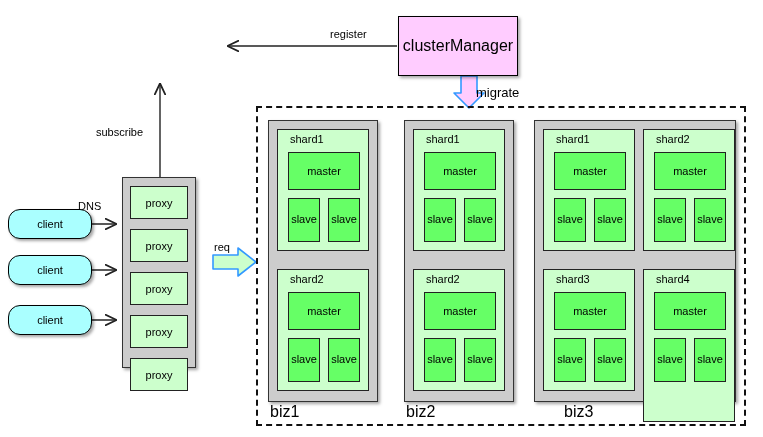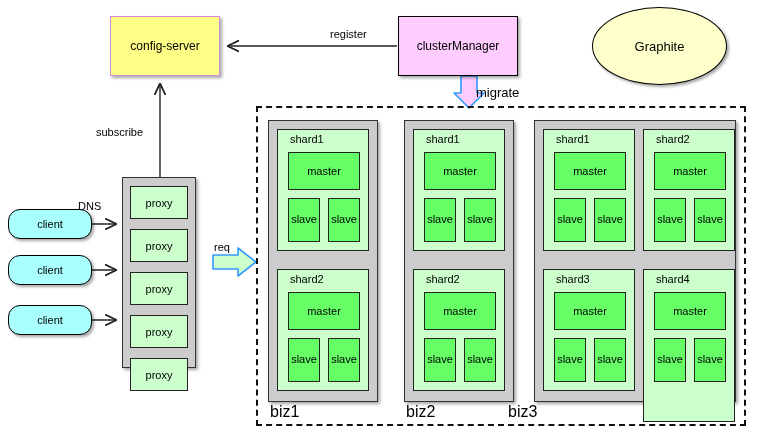--- a/index.html
+++ b/index.html
@@ -17,21 +17,21 @@
   
   .config-server{
     left:110px;top:16px;width:110px;height:60px;
     background:#ffff88;border:1.5px solid #dd88dd;
     font-size:12px;color:#000;
   }
   
   .cluster-manager{
     left:398px;top:16px;width:120px;height:60px;
     background:#ffccff;border:1.5px solid #000;
-    font-size:12px;color:#000;
+    font-size:16px;color:#000;
   }
   
   .graphite{
     left:592px;top:7px;width:135px;height:78px;
     background:#ffffcc;border:1.5px solid #000;border-radius:50%;
     font-size:13px;color:#000;
   }
   
   .client{
     width:84px;height:30px;background:#aaffff;border:1.5px solid #000;
@@ -65,21 +65,21 @@
     box-sizing:border-box;
   }
   .biz-label{
     position:absolute;font-size:16px;color:#000;
   }
   .biz1{left:268px;top:120px;width:110px;height:282px;}
   .biz2{left:404px;top:120px;width:110px;height:282px;}
   .biz3{left:534px;top:120px;width:202px;height:282px;}
   .lbl1{left:270px;top:403px;}
   .lbl2{left:406px;top:403px;}
-  .lbl3{left:508px;top:403px;}
+  .lbl3{left:564px;top:403px;}
 
   .shard{
     position:absolute;background:#ccffcc;border:1.5px solid #222;
     box-sizing:border-box;
   }
   .shard-title{
     position:absolute;left:12px;top:3px;font-size:11px;color:#000;
   }
   .master{
     position:absolute;background:#66ff66;border:1.5px solid #222;
@@ -126,31 +126,25 @@
 
     <path d="M461,76 L477,76 L477,93 L484,93 L469,108 L454,93 L461,93 Z" fill="#ffccff" stroke="#3399ff" stroke-width="1.6" stroke-linejoin="round"></path>
   </svg>
 
   <div class="lbl lbl-register">register</div>
   <div class="lbl lbl-subscribe">subscribe</div>
   <div class="lbl lbl-dns">DNS</div>
   <div class="lbl lbl-req">req</div>
   <div class="lbl lbl-migrate">migrate</div>
 
-  <div class="node config-server shadow">
-    <span>config-server</span>
-  </div>
 
   <div class="node cluster-manager shadow">
     <span>clusterManager</span>
   </div>
 
-  <div class="node graphite shadow">
-    <span>Graphite</span>
-  </div>
 
   <div class="node client c1 shadow">
     <span>client</span>
   </div>
   <div class="node client c2 shadow">
     <span>client</span>
   </div>
   <div class="node client c3 shadow">
     <span>client</span>
   </div>

